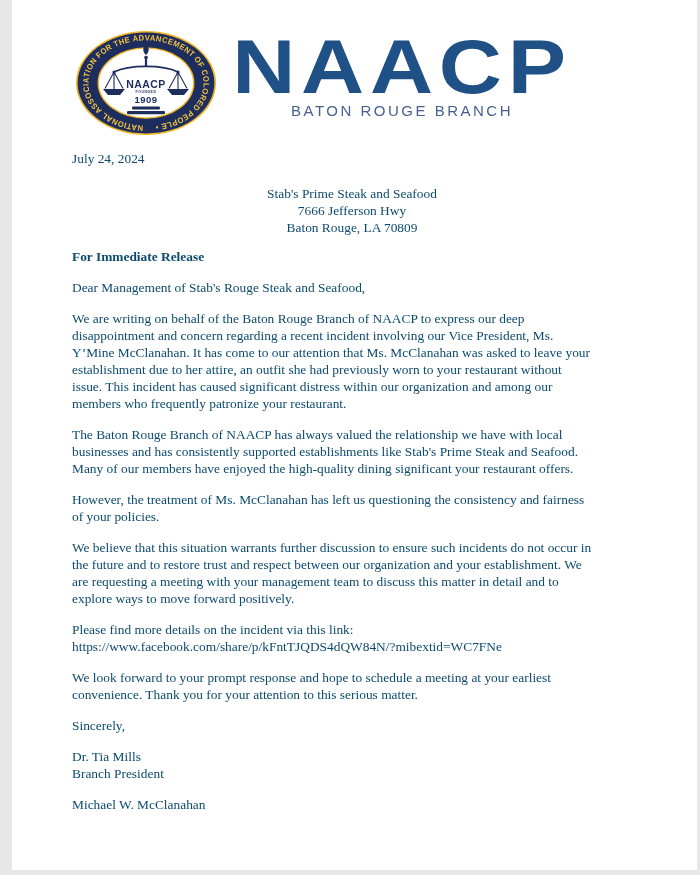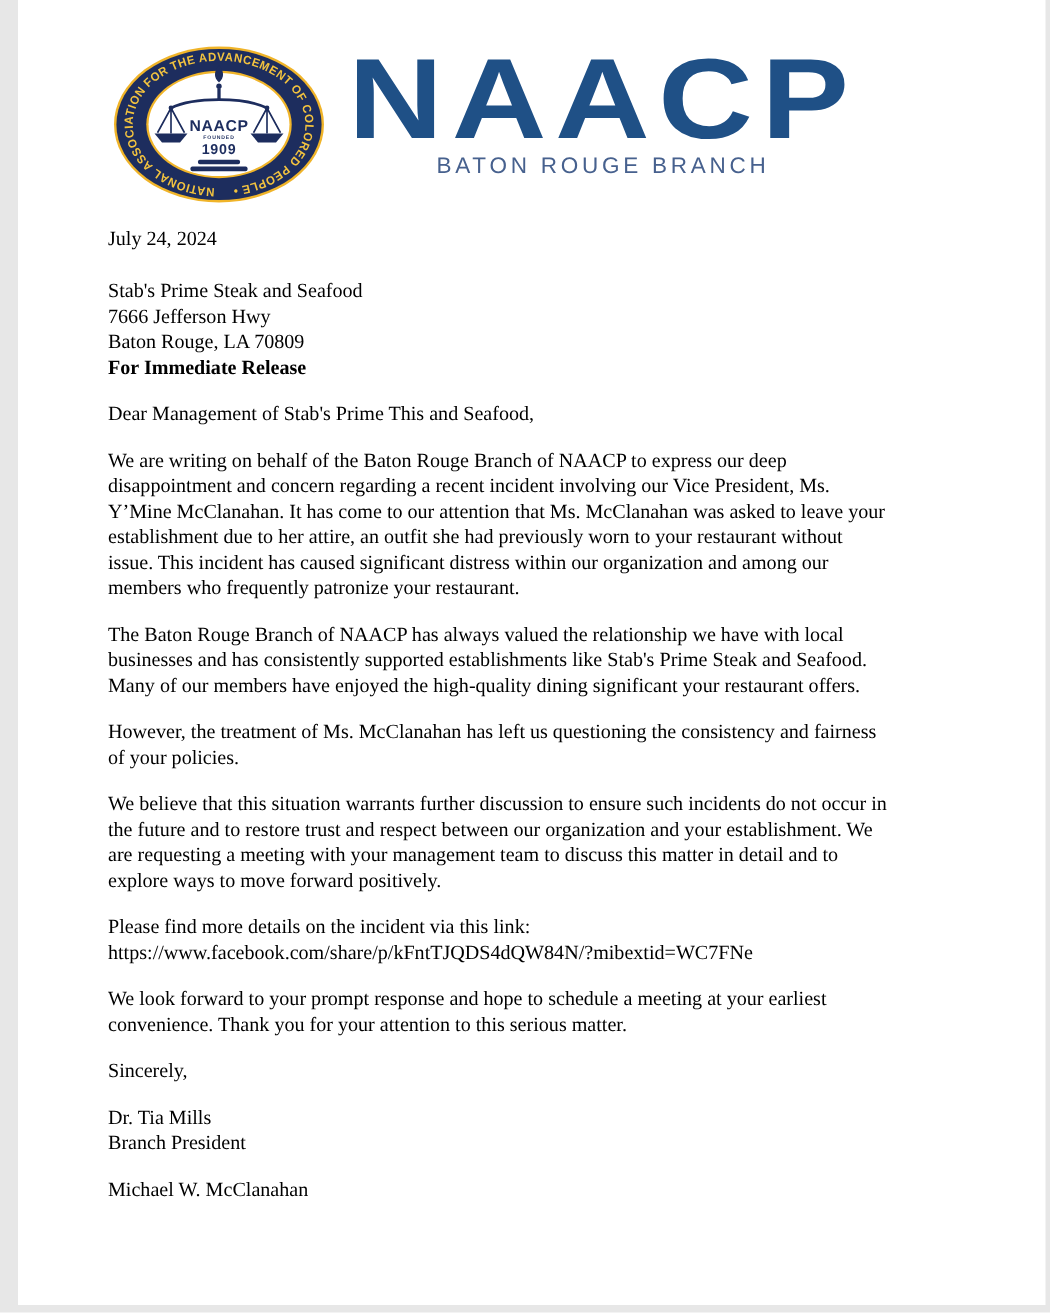--- a/index.html
+++ b/index.html
@@ -37,25 +37,25 @@
     margin-top:3px;
     font-family:"Liberation Sans", sans-serif;
     font-size:15px;
     letter-spacing:2.5px;
     color:#47618e;
     white-space:nowrap;
   }
   
   .letter{
     position:absolute;left:60px;top:150px;width:560px;
-    font-size:13.4px;line-height:17px;color:#000000;
+    font-size:13.4px;line-height:17px;color:#0c4a6e;
   }
   .letter p{margin:0 0 14px 0;white-space:pre;}
   .letter .date{margin-bottom:18px;}
-  .letter .recipient{margin-bottom:0;}
+  .letter .recipient{margin-bottom:12px;text-align:center;}
   .letter .release{
     margin-bottom:14px;font-weight:bold;white-space:normal;
   }
   .sig{margin-bottom:14px;}
   .sig div{white-space:pre;}
 </style>
 </head>
 <body>
 
 <div class="canvas">
@@ -120,21 +120,21 @@
     <div class="letter">
 
       <p class="date">July 24, 2024</p>
 
       <p class="recipient">Stab's Prime Steak and Seafood
 7666 Jefferson Hwy
 Baton Rouge, LA 70809</p>
 
       <p class="release">For Immediate Release</p>
 
-      <p>Dear Management of Stab's Prime This and Seafood,</p>
+      <p>Dear Management of Stab's Rouge Steak and Seafood,</p>
 
       <p>We are writing on behalf of the Baton Rouge Branch of NAACP to express our deep
 disappointment and concern regarding a recent incident involving our Vice President, Ms.
 Y’Mine McClanahan. It has come to our attention that Ms. McClanahan was asked to leave your
 establishment due to her attire, an outfit she had previously worn to your restaurant without
 issue. This incident has caused significant distress within our organization and among our
 members who frequently patronize your restaurant.</p>
 
       <p>The Baton Rouge Branch of NAACP has always valued the relationship we have with local
 businesses and has consistently supported establishments like Stab's Prime Steak and Seafood.

